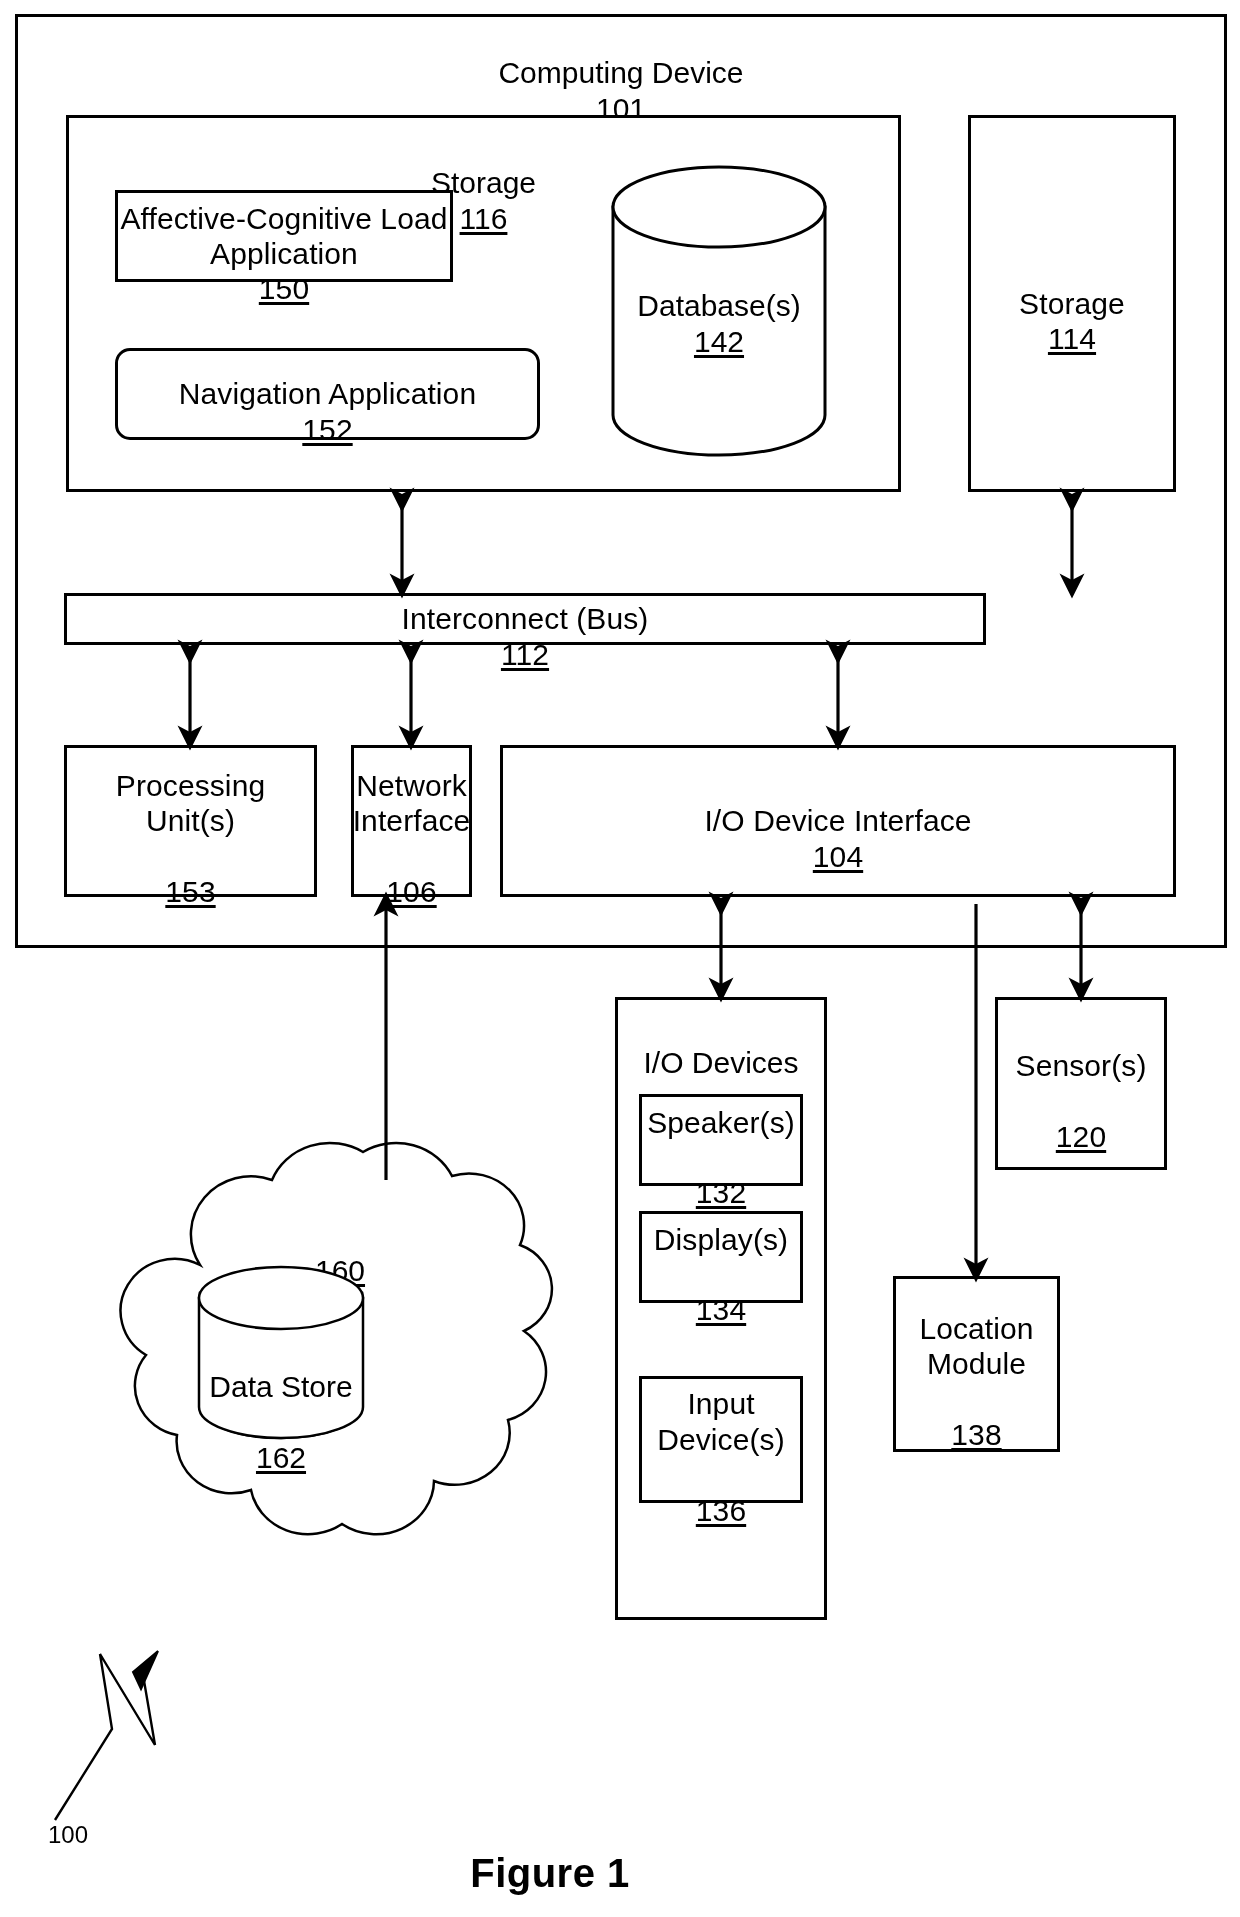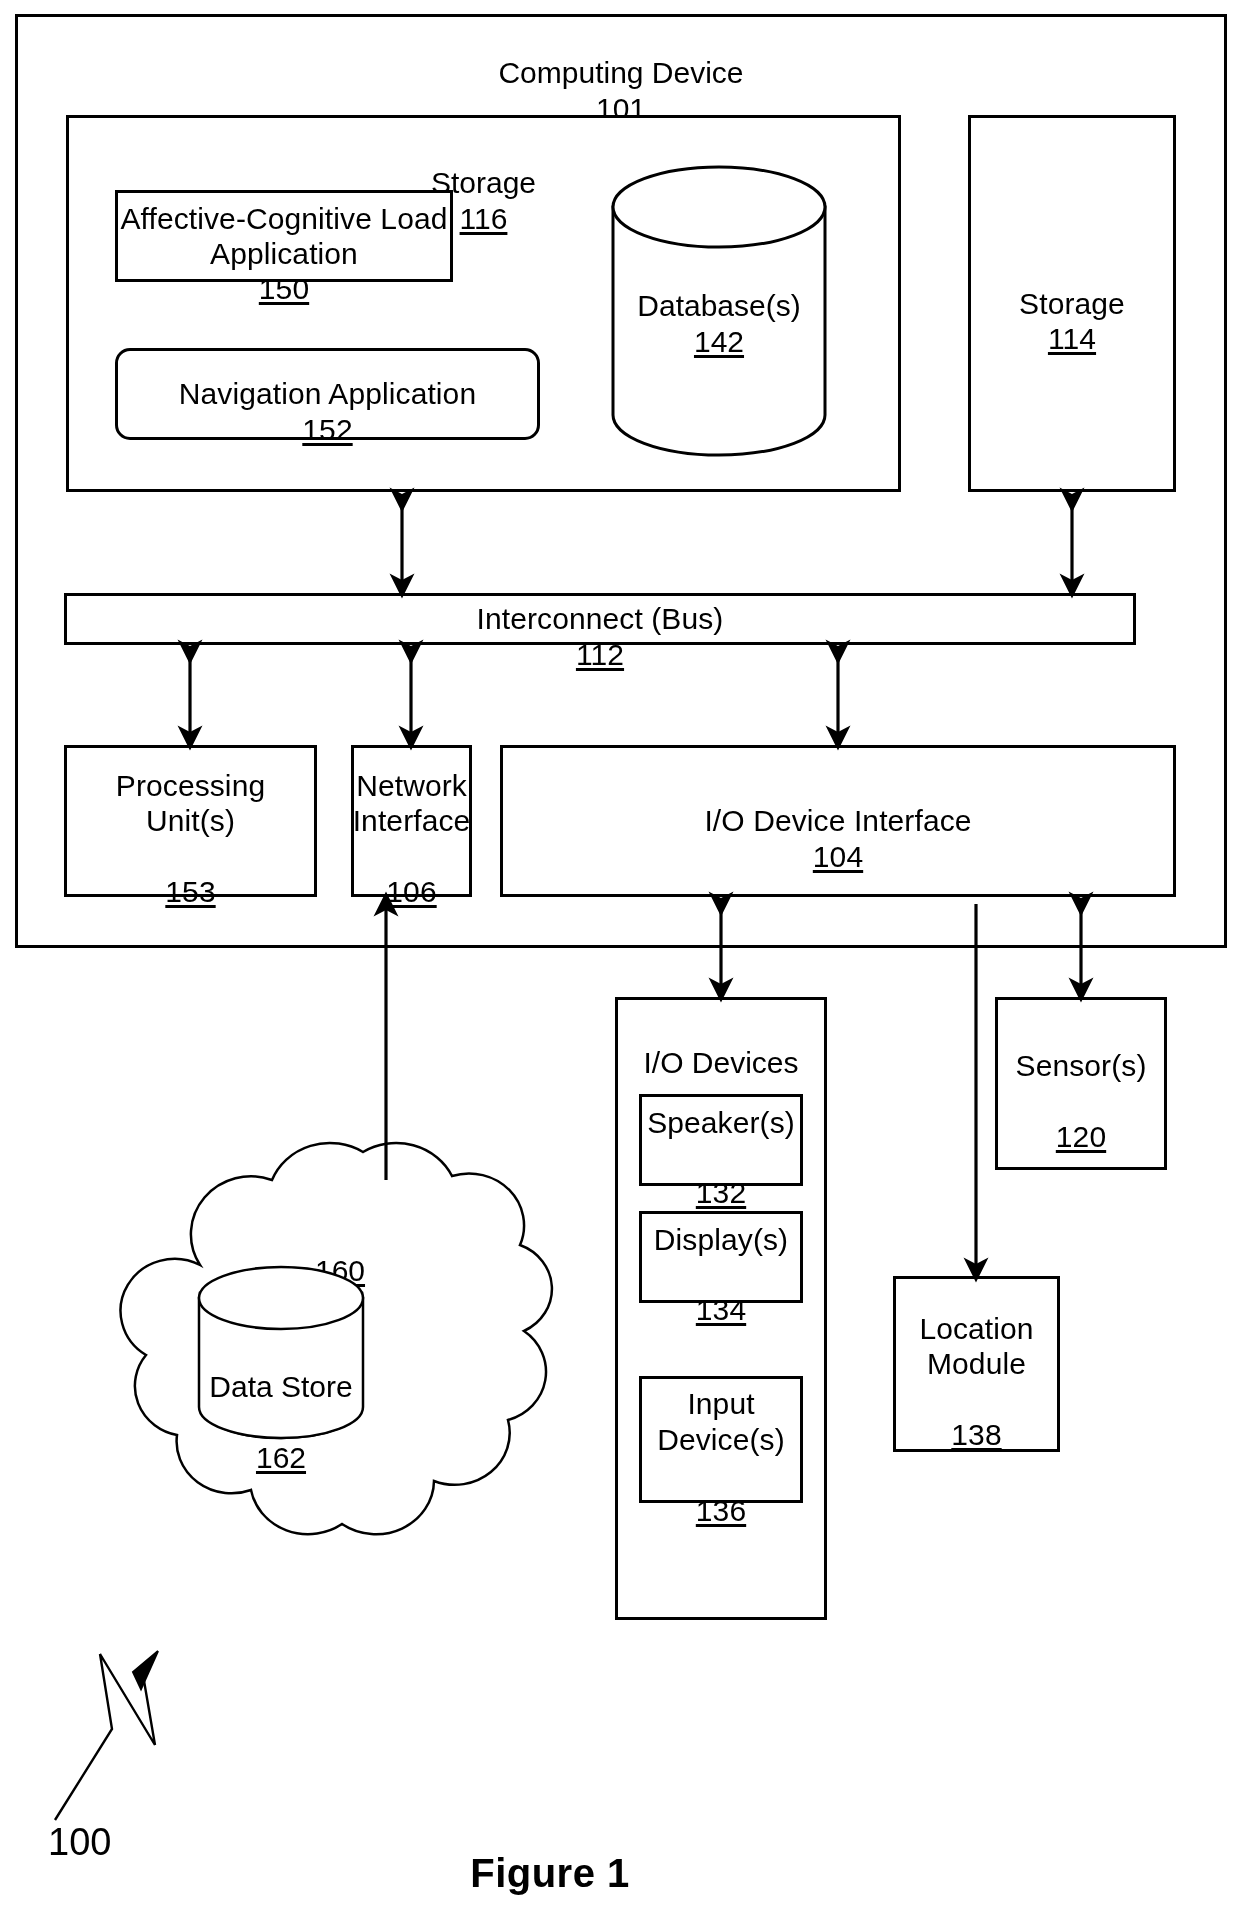--- a/index.html
+++ b/index.html
@@ -29,21 +29,21 @@
     letter-spacing:0.1px;
   }
   .u { text-decoration:underline; text-underline-offset:3px; }
   svg.arrows { position:absolute; left:0; top:0; width:1240px; height:1917px; pointer-events:none; }
   .figcap {
     position:absolute;
     font-size:40px;
     font-weight:bold;
     letter-spacing:0.5px;
   }
-  .reflbl { position:absolute; font-size:38px; }
+  .reflbl { position:absolute; font-size:24px; }
   .cyl-text {
     position:absolute;
     text-align:center;
     font-size:30px;
     line-height:1.18;
     white-space:pre-line;
   }
   .hdr {
     position:absolute;
     text-align:center;
@@ -96,21 +96,21 @@
     <span class="u">142</span>
   </div>
 
   <div class="box" style="left:968px; top:115px; width:208px; height:377px;text-align:center;">
     <div class="lbl">
       <span>Storage</span>
       <span class="u">114</span>
     </div>
   </div>
 
-  <div class="box" style="left:64px; top:593px; width:1072px; height:52px;">
+  <div class="box" style="left:64px; top:593px; width:922px; height:52px;">
     <div class="lbl">
       <span>Interconnect (Bus)</span>
       <span class="u">112</span>
     </div>
   </div>
 
   <div class="box" style="left:64px; top:745px; width:253px; height:152px;">
     <div class="lbl">
       <span>Processing
 Unit(s)</span><br>

